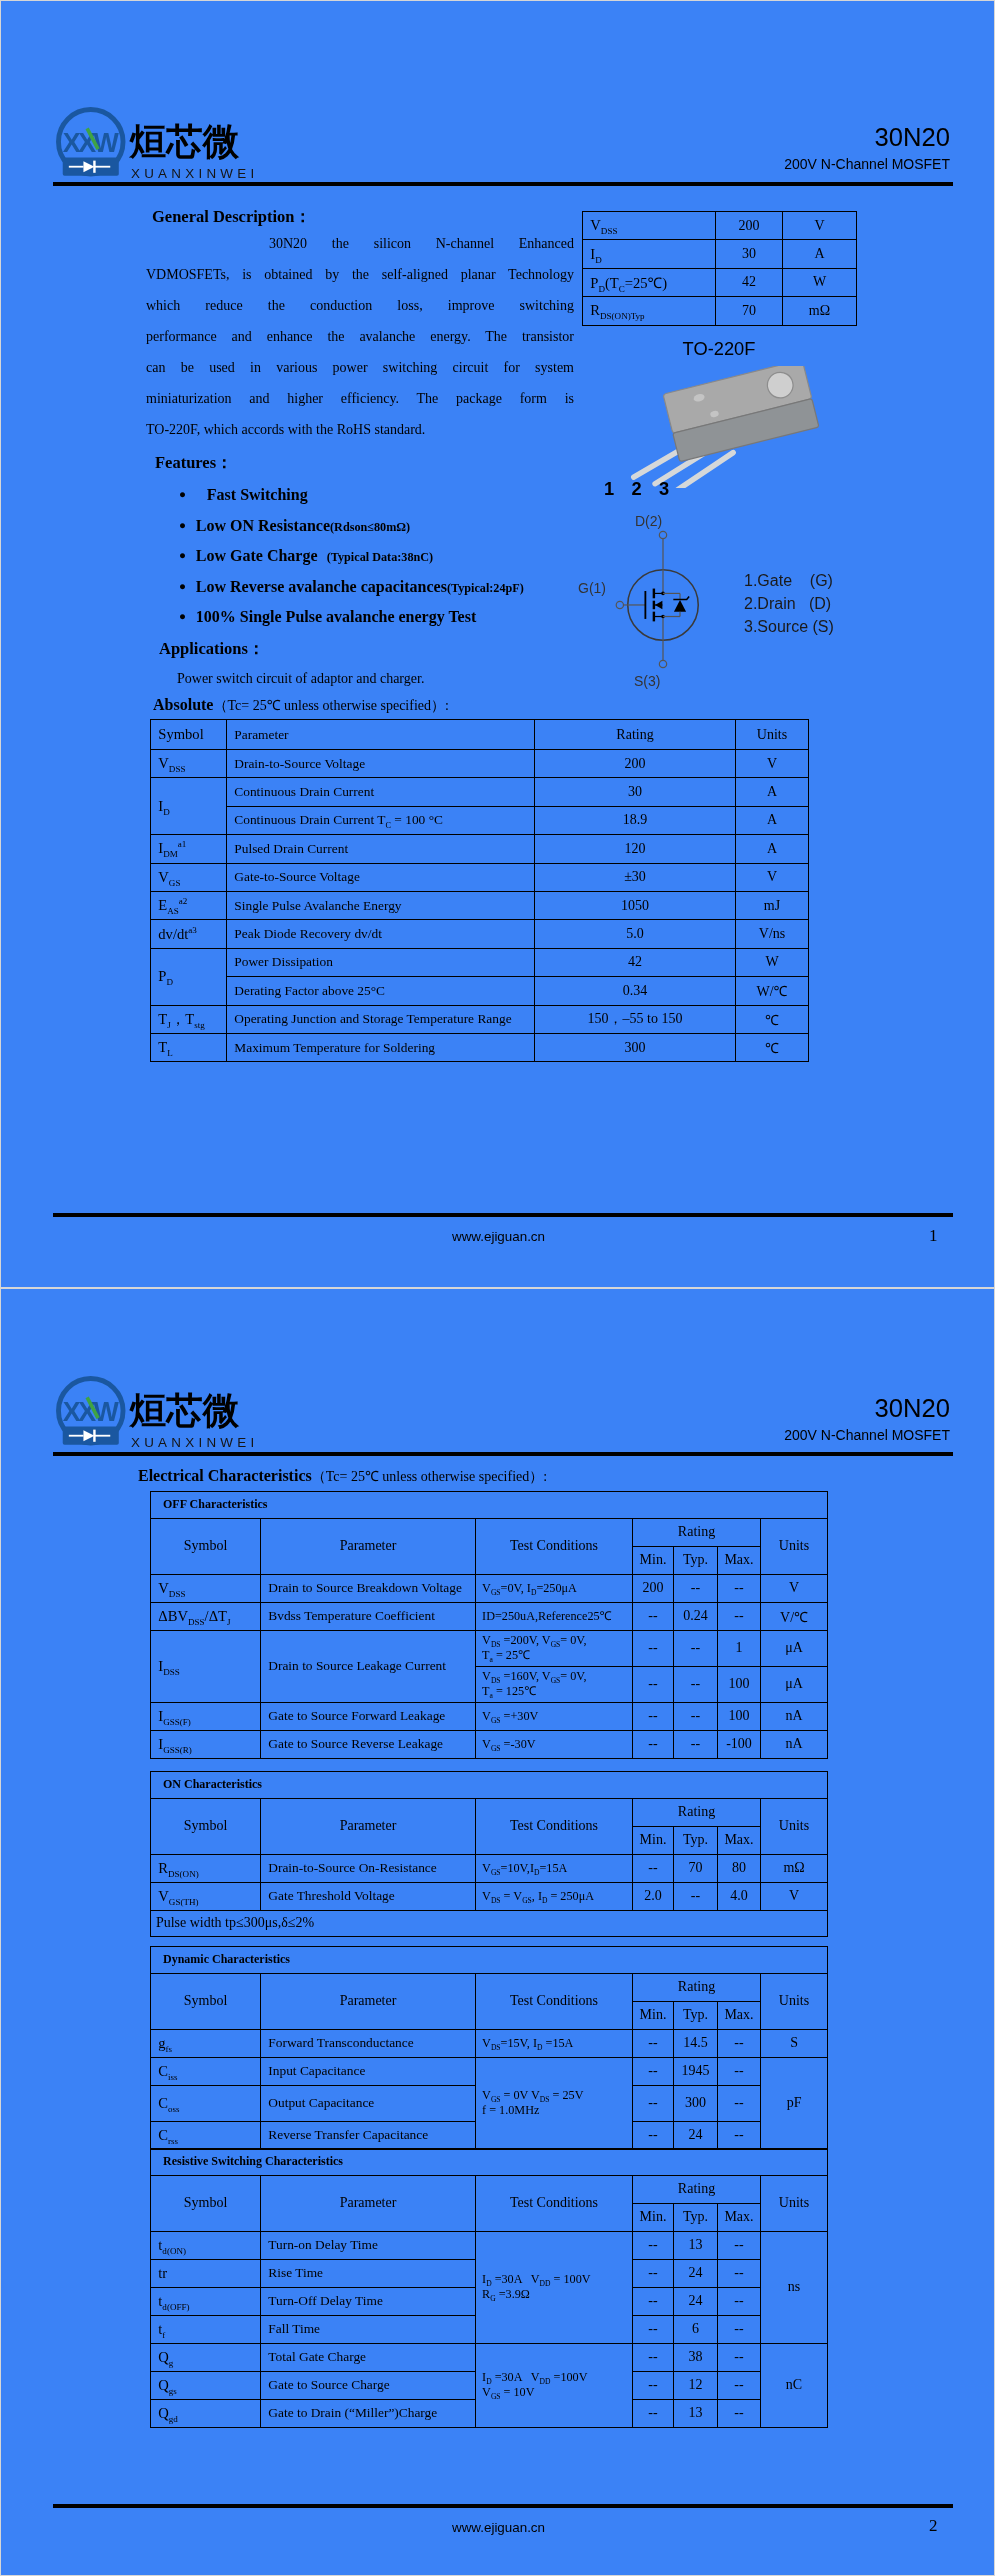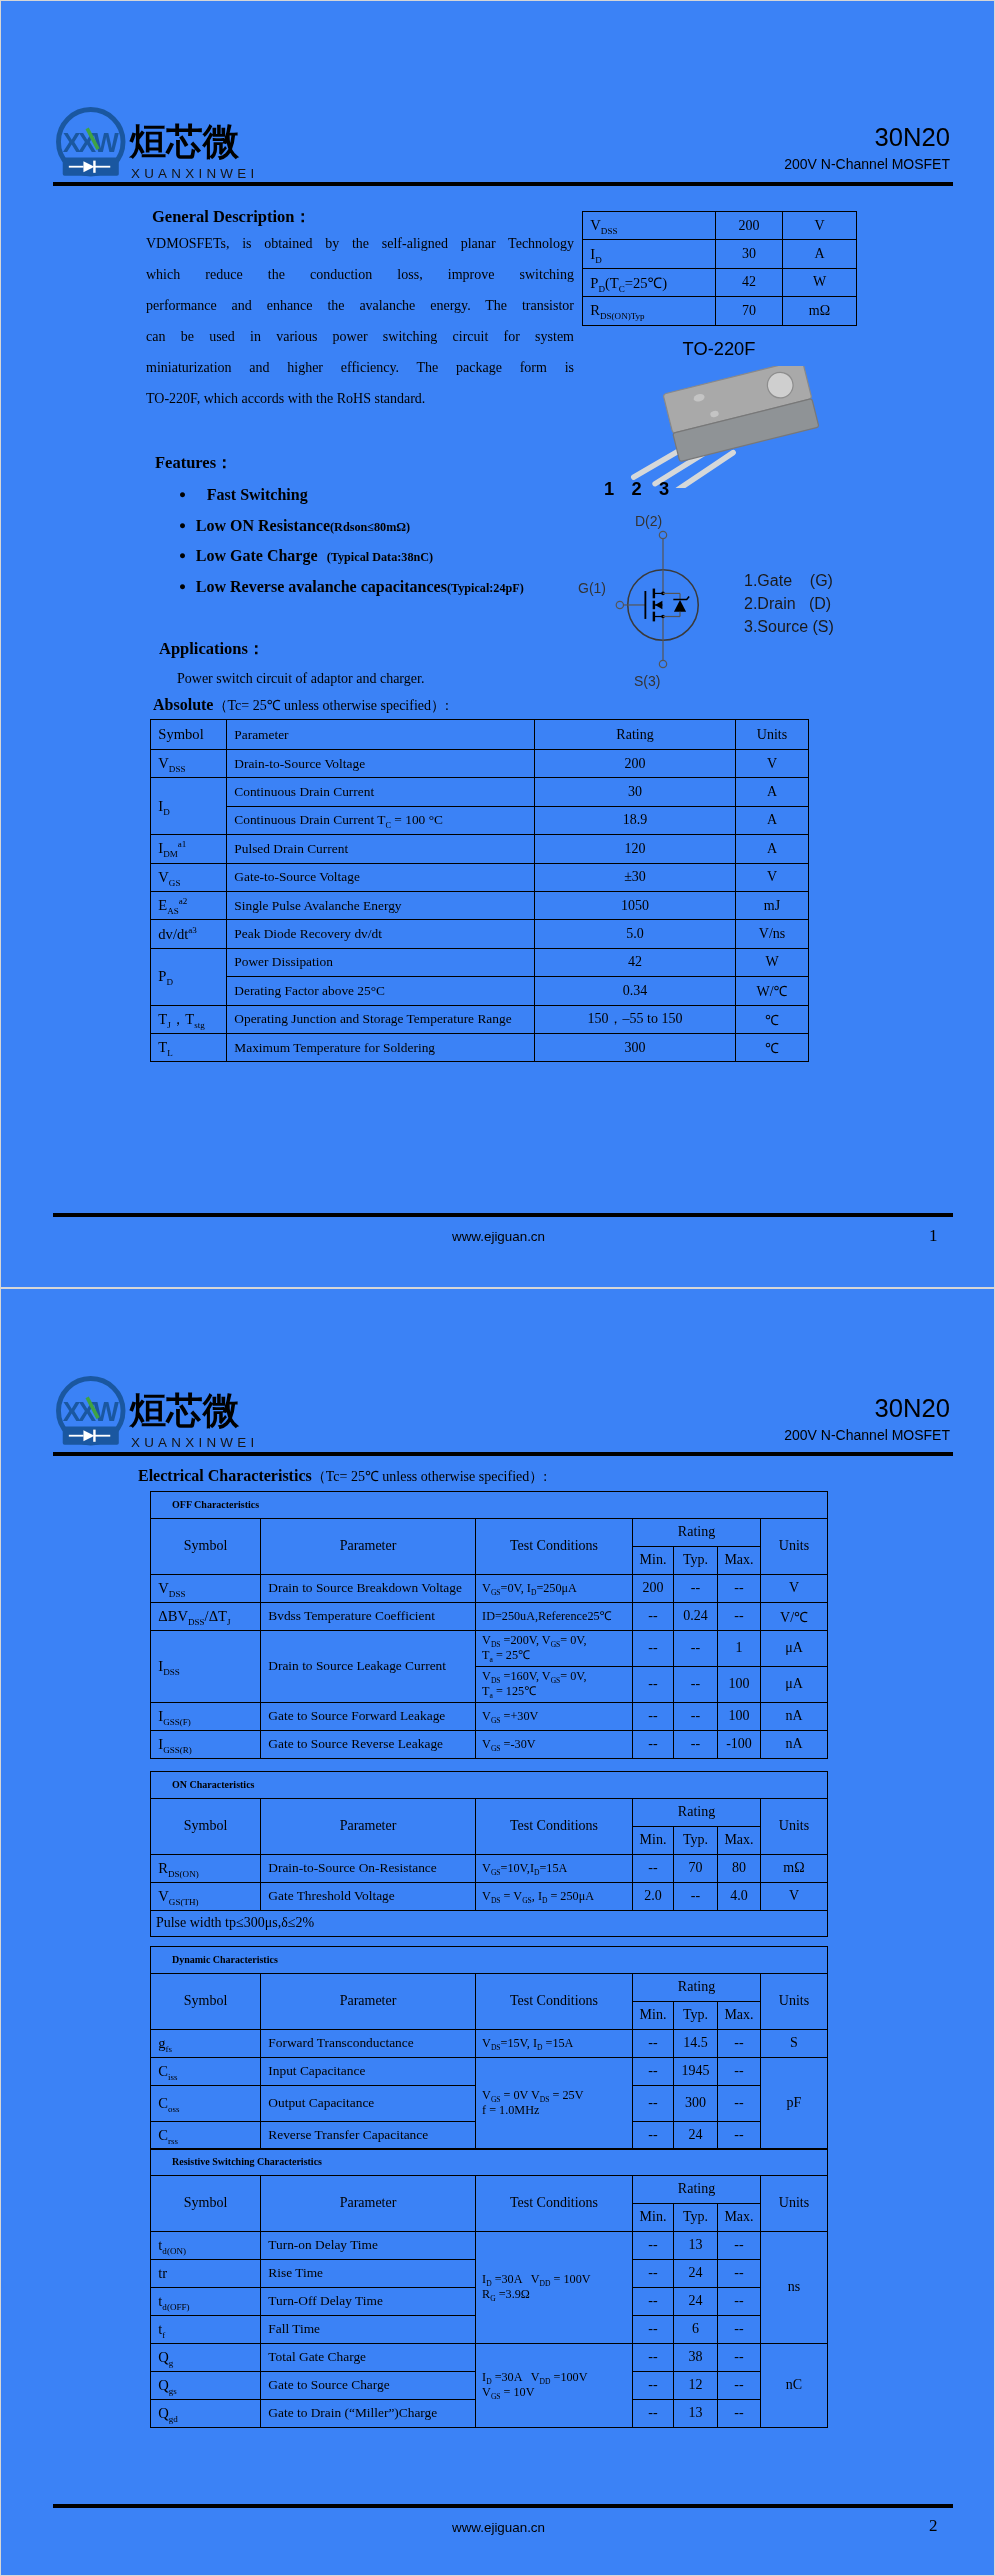--- a/index.html
+++ b/index.html
@@ -31,21 +31,21 @@
   .feat-note{font-weight:bold;font-size:12.2px;white-space:pre;}
 
   
   table{border-collapse:collapse;table-layout:fixed;}
   .dtable{border:1.8px solid #000;}
   .dtable td{border:1.2px solid #000;padding:0 4.9px;font-size:14px;overflow:hidden;}
   .dtable td.sym{font-size:14.6px;text-align:left;padding-left:7.3px;}
   .dtable td.param{font-size:13.4px;text-align:left;padding-left:7.3px;}
   .dtable td.test{font-size:12.2px;text-align:left;padding-left:6.1px;white-space:pre-wrap;line-height:1.2;}
   .dtable td.c{text-align:center;}
-  .dtable td.title-cell{font-weight:bold;font-size:10px;text-align:left;padding-left:21px;height:25.6px;}
+  .dtable td.title-cell{font-weight:bold;font-size:12px;text-align:left;padding-left:12px;height:25.6px;}
   .dtable td.hd{text-align:center;font-size:14px;}
   .units-wrap{width:32px;margin:0 auto;word-break:break-all;line-height:1.15;text-align:center;}
 
   .quick td{height:27.4px;}
   .abs-t td{height:27.4px;}
   .abs-t tr.hdr td{height:29px;}
   .p2t tr.h1 td, .p2t tr.h2 td{height:27px;}
   .p2t tr.r td{height:27px;}
   .p2t tr.r2 td{height:35px;}
 
@@ -80,34 +80,36 @@
     <text x="128" y="138" font-family="Liberation Sans,sans-serif" font-size="22" letter-spacing="7" fill="#151515">XUANXINWEI</text>
   </svg>
   <div class="abs" style="right:44px;top:122px">
     <div class="part-number">30N20</div>
     <div class="part-subtitle">200V N-Channel MOSFET</div>
   </div>
   <div class="abs rule" style="left:52px;top:181px;width:900px"></div>
 
   <div class="abs h-title" style="left:151px;top:205px">General Description：</div>
   <div class="abs" style="left:145px;top:227px;width:428px">
+    <div class="gd-line first">30N20 the silicon N-channel Enhanced</div>
     <div class="gd-line">VDMOSFETs, is obtained by the self-aligned planar Technology</div>
     <div class="gd-line">which reduce the conduction loss, improve switching</div>
     <div class="gd-line">performance and enhance the avalanche energy. The transistor</div>
     <div class="gd-line">can be used in various power switching circuit for system</div>
     <div class="gd-line">miniaturization and higher efficiency. The package form is</div>
     <div class="gd-line last">TO-220F, which accords with the RoHS standard.</div>
   </div>
 
   <div class="abs h-title" style="left:154px;top:451px">Features：</div>
   <div class="abs" style="left:178px;top:479px;width:403px">
     <div class="feat-item"><span class="feat-bullet">●</span><span class="feat-main" style="padding-left:11px">Fast Switching</span><span class="feat-note"></span></div>
     <div class="feat-item"><span class="feat-bullet">●</span><span class="feat-main">Low ON Resistance</span><span class="feat-note">(Rdson≤80mΩ)</span></div>
     <div class="feat-item"><span class="feat-bullet">●</span><span class="feat-main">Low Gate Charge</span><span class="feat-note">   (Typical Data:38nC)</span></div>
     <div class="feat-item"><span class="feat-bullet">●</span><span class="feat-main">Low Reverse avalanche capacitances</span><span class="feat-note">(Typical:24pF)</span></div>
+    <div class="feat-item"><span class="feat-bullet">●</span><span class="feat-main">100% Single Pulse avalanche energy Test</span><span class="feat-note"></span></div>
   </div>
 
   <div class="abs h-title" style="left:158px;top:637px">Applications：</div>
   <div class="abs" style="left:176px;top:670px;font-size:14px">Power switch circuit of adaptor and charger.</div>
 
   <div class="abs" style="left:152px;top:694px">
     <span class="h-title" style="font-size:16px">Absolute</span><span class="h-cond">（Tc= 25℃  unless otherwise specified）:</span>
   </div>
 
   <table class="abs dtable abs-t" style="left:149px;top:718px;width:659px">

